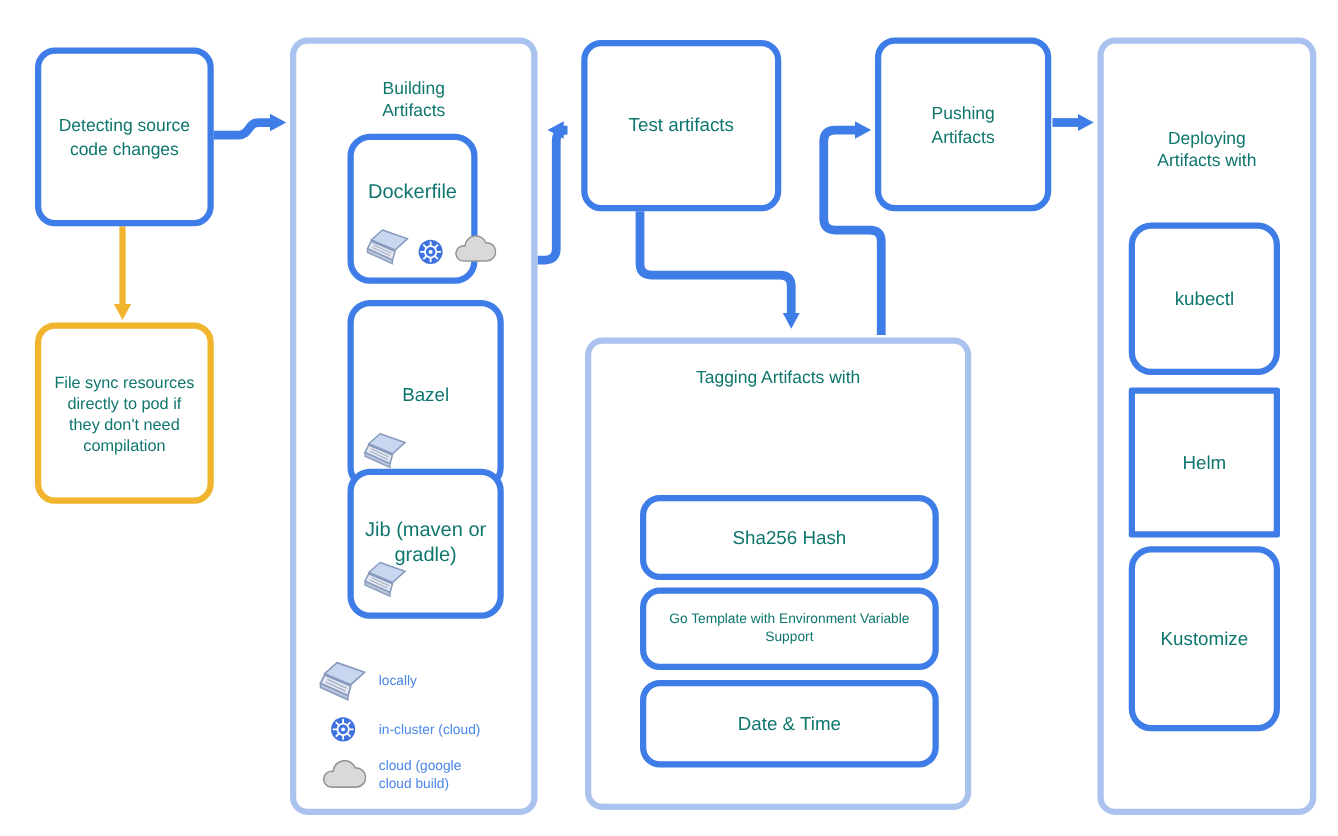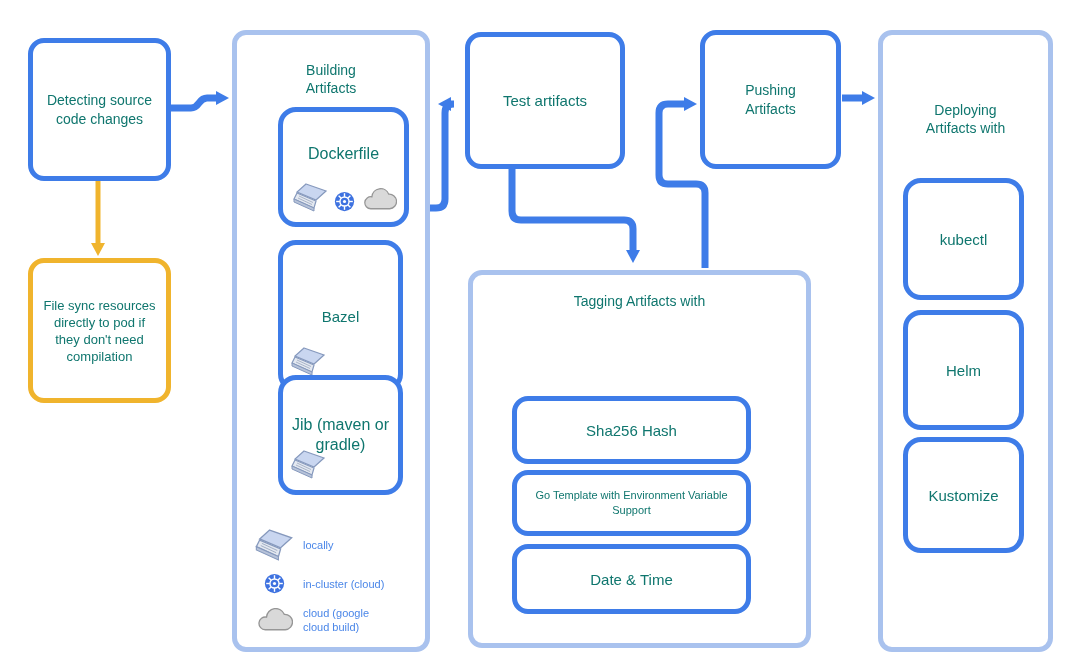--- a/index.html
+++ b/index.html
@@ -87,21 +87,21 @@
 
   <div class="node" style="left:28px;top:258px;width:143px;height:145px;border-color:#f0b42d;">
     <div class="txt" style="width:118px;font-size:13px;line-height:17px;">File sync resources directly to pod if they don't need compilation</div>
   </div>
 
   <div class="container" style="left:232px;top:30px;width:198px;height:622px;">
     <div class="ctitle txt" style="top:26px;">
       <span style="display:inline-block;width:80px;">Building Artifacts</span>
     </div>
 
-    <div class="node" style="left:41px;top:72px;width:131px;height:120px;border-radius:18px;">
+    <div class="node" style="left:41px;top:72px;width:104px;height:120px;border-radius:18px;">
       <div class="txt" style="font-size:16px;margin-bottom:26px;">Dockerfile</div>
       <div class="icon-row">
         <svg width="34" height="29" viewBox="0 0 34 29">
             <use href="#sym-laptop"></use>
           </svg>
         <svg width="21" height="21" viewBox="0 0 24 24">
             <use href="#sym-k8s"></use>
           </svg>
         <svg width="35" height="24" viewBox="0 0 36 24">
             <use href="#sym-cloud"></use>
@@ -156,21 +156,21 @@
   </div>
 
   <div class="node" style="left:465px;top:32px;width:160px;height:137px;">
     <div class="txt" style="font-size:15px;">Test artifacts</div>
   </div>
 
   <div class="node" style="left:700px;top:30px;width:141px;height:139px;">
     <div class="txt lbl" style="width:70px;">Pushing Artifacts</div>
   </div>
 
-  <div class="container" style="left:468px;top:270px;width:343px;height:378px;padding-left:24px;">
+  <div class="container" style="left:468px;top:270px;width:309px;height:378px;padding-left:24px;">
     <div class="ctitle txt" style="top:17px;">Tagging Artifacts with</div>
 
     <div class="node" style="left:39px;top:121px;width:239px;height:68px;">
       <div class="txt" style="font-size:15px;">Sha256 Hash</div>
     </div>
     <div class="node" style="left:39px;top:195px;width:239px;height:66px;">
       <div class="txt" style="font-size:11px;line-height:15px;width:200px;">Go Template with Environment Variable Support</div>
     </div>
     <div class="node" style="left:39px;top:269px;width:239px;height:70px;">
       <div class="txt" style="font-size:15px;">Date &amp; Time</div>
@@ -178,21 +178,21 @@
   </div>
 
   <div class="container" style="left:878px;top:30px;width:175px;height:622px;">
     <div class="ctitle txt" style="top:66px;">
       <span style="display:inline-block;width:110px;">Deploying Artifacts with</span>
     </div>
 
     <div class="node" style="left:20px;top:143px;width:121px;height:122px;border-radius:18px;">
       <div class="txt" style="font-size:15px;">kubectl</div>
     </div>
-    <div class="node" style="left:20px;top:275px;width:121px;height:120px;border-radius:18px;">
+    <div class="node" style="left:20px;top:275px;width:121px;height:120px;border-radius:2px;">
       <div class="txt" style="font-size:15px;">Helm</div>
     </div>
-    <div class="node" style="left:20px;top:402px;width:121px;height:116px;border-radius:18px;align-items:center;">
+    <div class="node" style="left:20px;top:402px;width:121px;height:148px;border-radius:18px;align-items:center;">
       <div class="txt" style="font-size:15px;">Kustomize</div>
     </div>
   </div>
 
 </div>
 
 </body></html>

